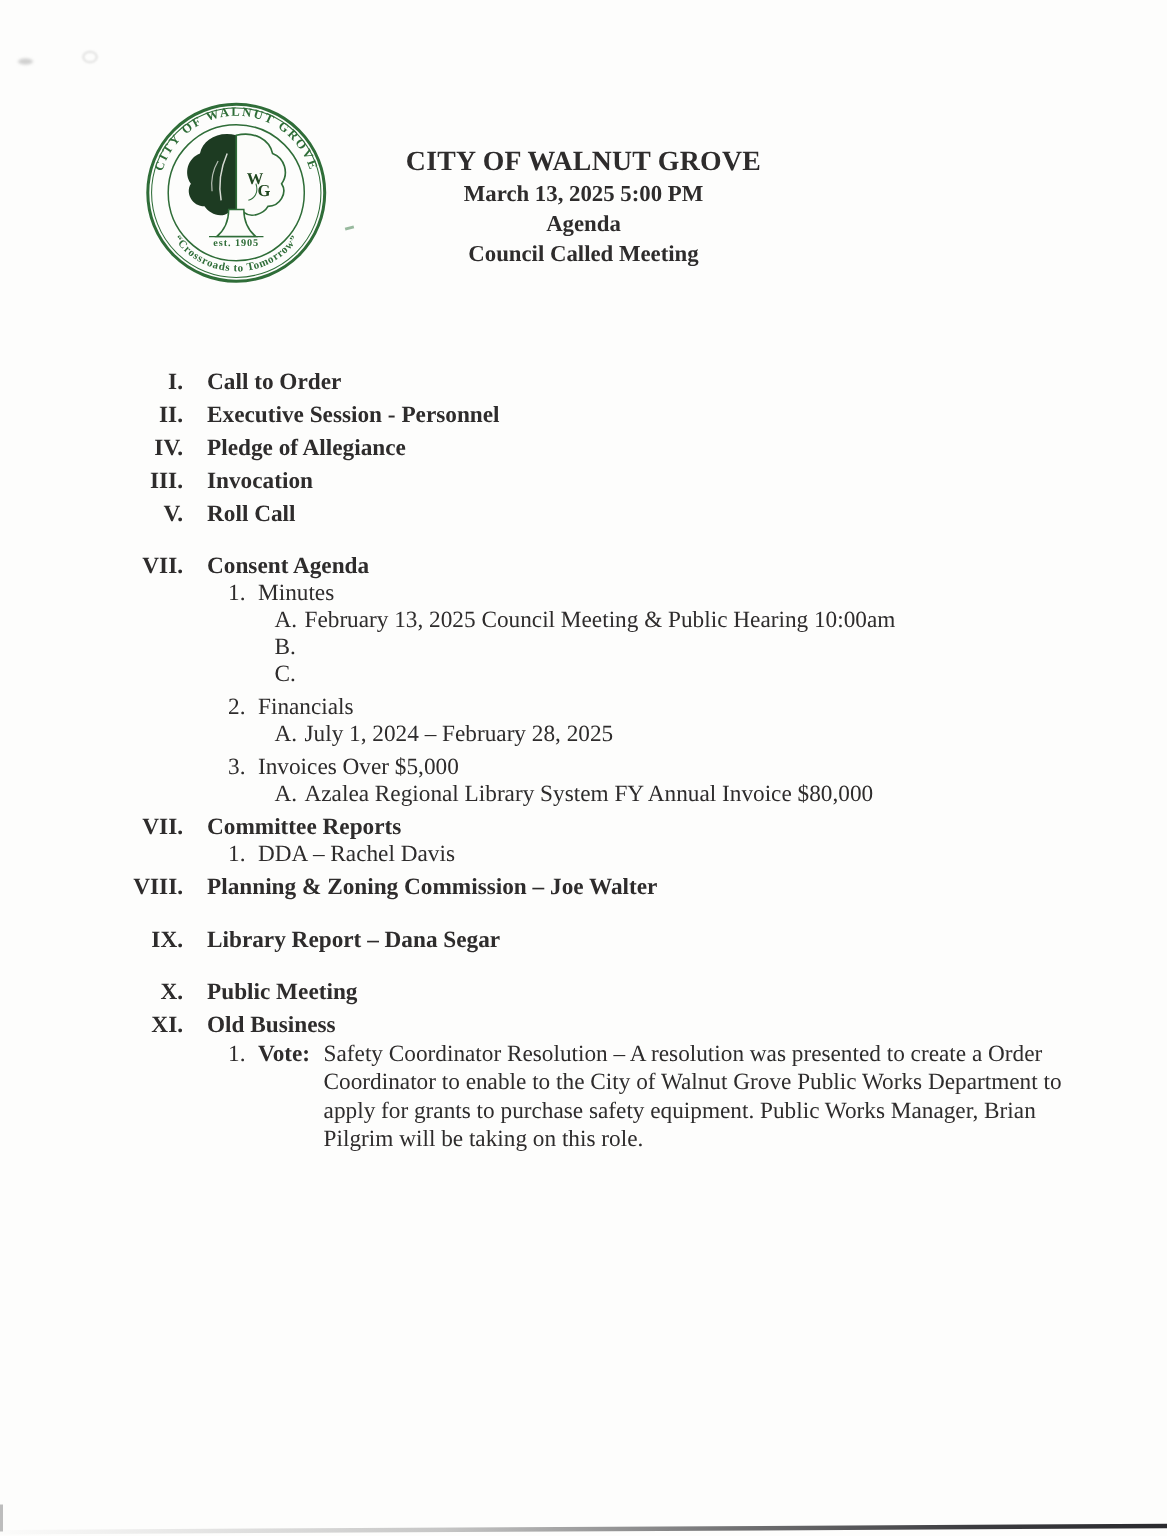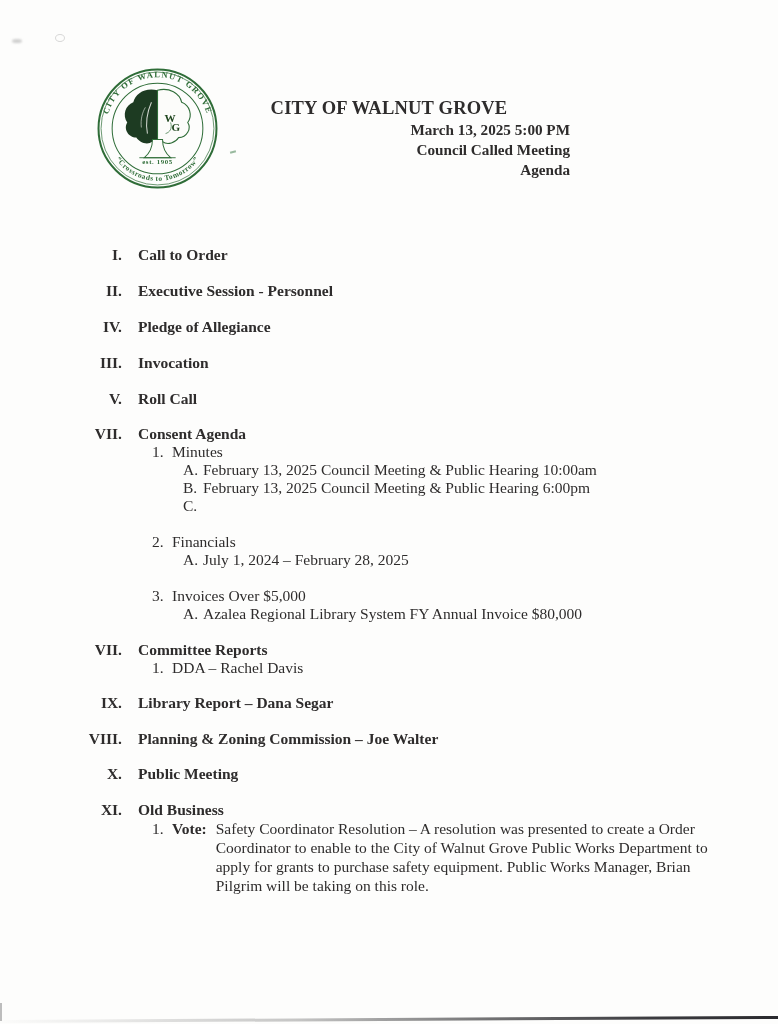--- a/index.html
+++ b/index.html
@@ -14,30 +14,30 @@
   .seal text{font-family:"Liberation Serif","DejaVu Serif",serif;font-weight:bold;}
   .ring-text{font-size:8.4px;letter-spacing:1.3px;fill:#2f6d38;}
   .ring-text-b{font-size:7.3px;letter-spacing:0.5px;fill:#2f6d38;}
   .est-text{font-size:6.8px;letter-spacing:0.6px;fill:#2f6d38;}
   .mono{font-size:11px;fill:#20471f;}
   .header-block{
     position:absolute;left:208px;top:97px;width:362px;text-align:center;
     font-weight:bold;
   }
   .header-title{font-size:18.5px;line-height:23px;letter-spacing:0.2px;}
-  .header-line{font-size:15.2px;line-height:20px;text-align:right;}
+  .header-line{font-size:15.2px;line-height:20px;}
   
   .agenda{position:absolute;left:74px;top:246px;width:644px;font-size:15.5px;line-height:18px;}
   .row{display:flex;align-items:flex-start;}
   .row .num{flex:none;width:48px;text-align:right;margin-right:16px;white-space:nowrap;}
   .row.main{font-weight:bold;}
   .row.sub1{margin-left:78px;}
   .row.sub1 .num,.row.sub2 .num{width:18px;text-align:left;margin-right:2px;}
   .row.sub2{margin-left:109px;}
-  .g18{margin-top:18px;}
+  .g18{margin-top:4px;}
   .g17{margin-top:17px;}
   .row.vote{margin-left:78px;line-height:19px;}
   .row.vote .num{width:18px;text-align:left;margin-right:2px;}
   .row.vote .vlabel{flex:none;margin-right:9px;font-weight:bold;}
   .row.vote .vtext{width:500px;}
   
   .scan-bottom{
     position:absolute;left:-8px;bottom:2px;width:800px;height:2.5px;
     transform:rotate(-0.3deg);transform-origin:left center;
     background:linear-gradient(to right,
@@ -95,22 +95,22 @@
       <path d="M75 56 C77 62 74 66 70 67" stroke="#2f6d38" stroke-width="0.7" fill="none"></path>
     </g>
     <text x="69" y="56" class="mono">W</text>
     <text x="76" y="64" class="mono">G</text>
     <text x="62" y="97" class="est-text" text-anchor="middle">est. 1905</text>
   </svg>
 
   <div class="header-block">
     <div class="header-title">CITY OF WALNUT GROVE</div>
     <div class="header-line">March 13, 2025 5:00 PM</div>
+    <div class="header-line">Agenda</div>
     <div class="header-line">Council Called Meeting</div>
-    <div class="header-line">Agenda</div>
   </div>
 
   <div class="agenda">
 
     <div class="row main">
       <span class="num">I.</span>
       <span class="txt">Call to Order</span>
     </div>
 
     <div class="row main g18">
@@ -144,21 +144,20 @@
       <span class="txt">Minutes</span>
     </div>
 
     <div class="row sub2">
       <span class="num">A.</span>
       <span class="txt">February 13, 2025 Council Meeting &amp; Public Hearing 10:00am</span>
     </div>
 
     <div class="row sub2">
       <span class="num">B.</span>
-      <span class="txt">February 13, 2025 Council Meeting &amp; Public Hearing 6:00pm</span>
     </div>
 
     <div class="row sub2">
       <span class="num">C.</span>
     </div>
 
     <div class="row sub1 g18">
       <span class="num">2.</span>
       <span class="txt">Financials</span>
     </div>
@@ -181,28 +180,28 @@
     <div class="row main g18">
       <span class="num">VII.</span>
       <span class="txt">Committee Reports</span>
     </div>
 
     <div class="row sub1">
       <span class="num">1.</span>
       <span class="txt">DDA – Rachel Davis</span>
     </div>
 
+    <div class="row main g18">
+      <span class="num">VIII.</span>
+      <span class="txt">Planning &amp; Zoning Commission – Joe Walter</span>
+    </div>
+
     <div class="row main g17">
       <span class="num">IX.</span>
       <span class="txt">Library Report – Dana Segar</span>
-    </div>
-
-    <div class="row main g18">
-      <span class="num">VIII.</span>
-      <span class="txt">Planning &amp; Zoning Commission – Joe Walter</span>
     </div>
 
     <div class="row main g17">
       <span class="num">X.</span>
       <span class="txt">Public Meeting</span>
     </div>
 
     <div class="row main g18">
       <span class="num">XI.</span>
       <span class="txt">Old Business</span>

